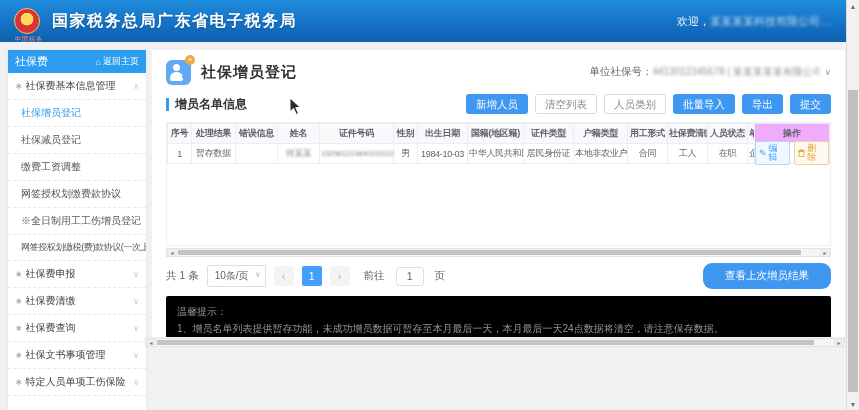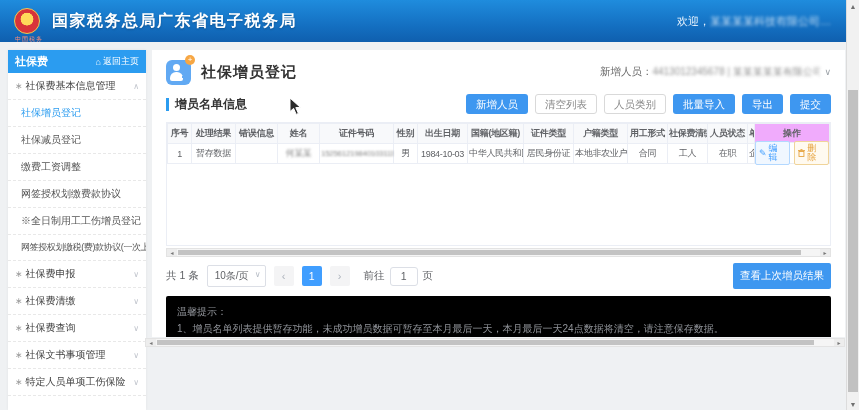--- a/index.html
+++ b/index.html
@@ -22,21 +22,21 @@
   .masked { filter: blur(1.6px); opacity:.8; }
 
   
   .page { position:absolute; top:42px; left:0; width:846px; height:368px; }
 
   
   .sidebar { position:absolute; left:8px; top:8px; width:138px; height:360px;
     background:#fff; box-shadow:0 0 3px rgba(0,0,0,.06); }
   .sb-header { height:23px; background:#2b9cf0; color:#fff; display:flex;
     align-items:center; justify-content:space-between; padding:0 7px; font-size:11px; }
-  .sb-title { font-weight:bold;text-align:center; }
+  .sb-title { font-weight:normal;text-align:center; }
   .sb-home { font-size:9px; display:flex; align-items:center; gap:2px; cursor:pointer; }
   .sb-item { display:flex; align-items:center; padding:6px 7px; font-size:10px;
     color:#404040; border-bottom:1px dashed #e8e8e8; white-space:nowrap;
     overflow:hidden; cursor:pointer; }
   .sb-bullet { color:#9a9a9a; font-size:9px; margin-right:3px; flex:0 0 auto; }
   .sb-caret { margin-left:auto; color:#c0c4cc; font-size:8px; flex:0 0 auto; padding-left:2px; }
   .sb-child { padding-left:13px; color:#555; }
   .sb-child.active { color:#2b9cf0; }
   .sb-child.tight { font-size:9px; letter-spacing:-0.4px; }
 
@@ -101,25 +101,25 @@
   
   .pagi-row { display:flex; align-items:center; margin-top:7px; font-size:10.5px;
     color:#606266; gap:8px; height:24px; }
   .pg-size { position:relative; border:1px solid #dcdfe6; border-radius:2px;
     padding:3px 16px 3px 7px; color:#606266; font-size:10px; cursor:pointer; }
   .pg-size .caret { position:absolute; right:4px; top:4px; font-size:8px; color:#b6bcc5; }
   .pg-btn { width:20px; height:20px; background:#f4f4f5; color:#adb3bc; border-radius:2px;
     display:flex; align-items:center; justify-content:center; font-size:11px; cursor:pointer; }
   .pg-cur { width:20px; height:20px; background:#409eff; color:#fff; border-radius:2px;
     display:flex; align-items:center; justify-content:center; font-size:10.5px; cursor:pointer; }
-  .pg-goto { display:flex; align-items:center; gap:5px; margin-left:6px; }
+  .pg-goto { display:flex; align-items:center; gap:11px; margin-left:6px; }
   .pg-input { width:28px; height:19px; border:1px solid #dcdfe6; border-radius:3px;
     text-align:center; font-size:10.5px; color:#606266; font-family:inherit; }
-  .view-last { margin-left:auto; background:#3e97f0; color:#fff; border:none; border-radius:2px;
-    font-size:10.5px; padding:6px 7px; cursor:pointer; }
+  .view-last { margin-left:auto; background:#3e97f0; color:#fff; border:none; border-radius:9px;
+    font-size:10.5px; padding:6px 22px; cursor:pointer; }
 
   
   .tips { margin-top:8px; background:#000000; border-radius:2px; padding:7px 11px;
     font-size:10px; line-height:1.7; color:#909399; }
   .tips .t2 { color:#f25643; }
 
   
   .content-hscroll { position:absolute; left:145px; top:296px; width:700px; }
 
   
@@ -210,21 +210,21 @@
 
   <div class="card">
 
     <div class="title-row">
       <div class="pt-icon">
         <span class="pt-lines"></span>
         <span class="pt-badge">+</span>
       </div>
       <div class="pt-text">社保增员登记</div>
       <div class="unit">
-        <span>新增人员：</span>
+        <span>单位社保号：</span>
         <span class="unit-val masked">4413012345678 | 某某某某某有限公司</span>
         <span class="unit-caret">∨</span>
       </div>
     </div>
 
     <div class="section-row">
       <div class="sec-label">增员名单信息</div>
       <div class="btns">
         <button class="btn primary">新增人员</button>
         <button class="btn plain">清空列表</button>

